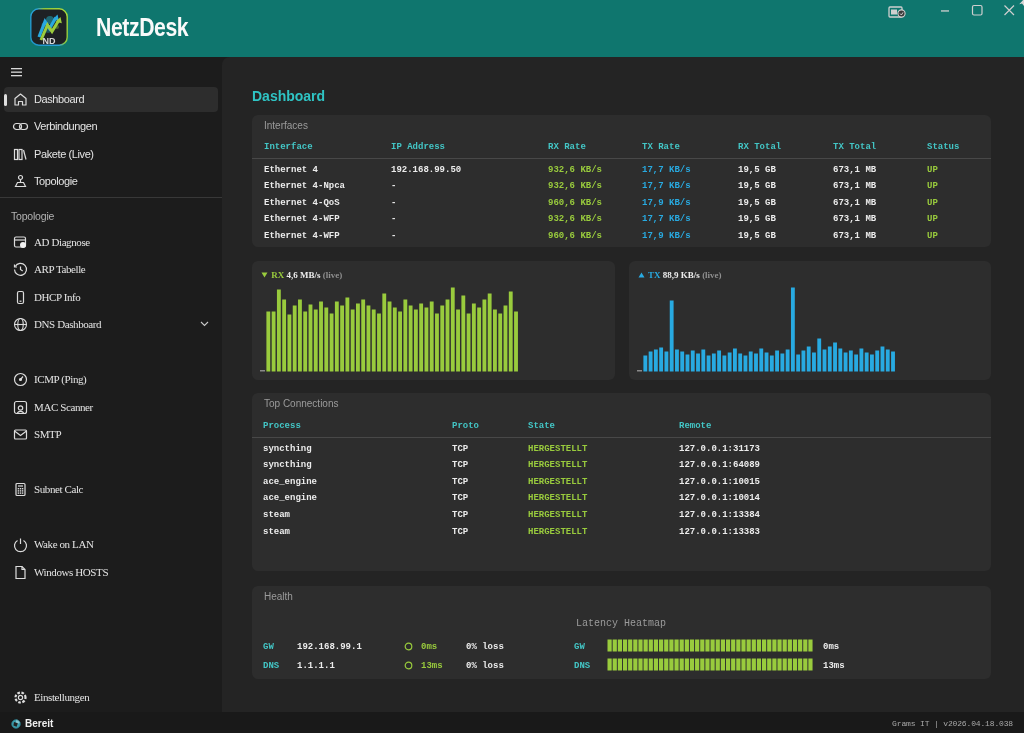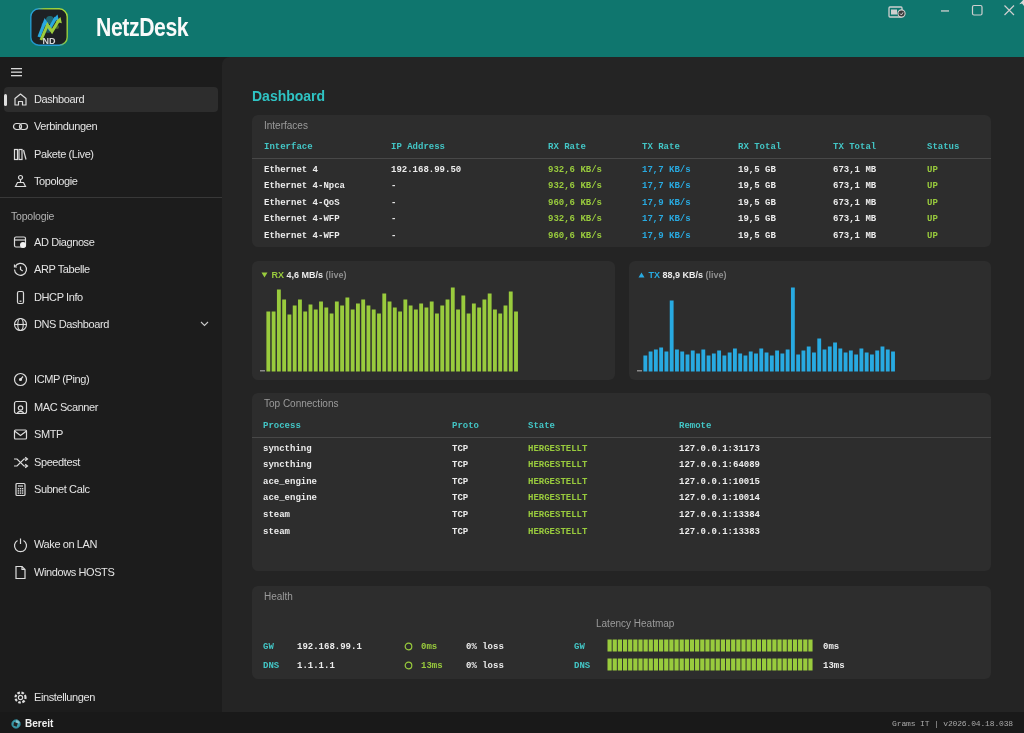--- a/index.html
+++ b/index.html
@@ -17,42 +17,42 @@
   #sidebar { position:absolute; left:0; top:57px; width:222px; height:655px; background:#1c1c1c; }
   #burger { position:absolute; left:11px; top:10px; }
   .navitem { position:absolute; left:4px; width:214px; height:25px; border-radius:4px;
     color:#e4e4e4; font-size:11px; letter-spacing:-0.4px; }
   .navitem.sel { background:#2d2d2d; }
   .navitem .bar { position:absolute; left:0px; top:6.5px; width:2.5px; height:12px; border-radius:2px; background:#dedede; }
   .navitem svg, .toolitem svg { position:absolute; left:8px; top:4px; }
   .navitem span { position:absolute; left:30px; top:6px; }
   .sep { position:absolute; left:0; width:222px; height:1px; background:#383838; }
   #wlabel { position:absolute; left:11px; top:152.5px; font-size:10.5px; letter-spacing:-0.2px; color:#b2b2b2; }
-  .toolitem { position:absolute; left:4px; width:214px; height:25px; color:#e4e4e4; font-size:11px; letter-spacing:-0.4px; }
+  .toolitem { position:absolute; left:4px; width:214px; height:25px; color:#e4e4e4; font-size:11px; letter-spacing:-0.4px;font-family:Liberation Serif, serif; }
   .toolitem span { position:absolute; left:30px; top:6px; }
   
   #statusbar { position:absolute; left:0; top:712px; width:1024px; height:21px; background:#191919; }
   #bereit { position:absolute; left:25px; top:6px; font-size:10px; font-weight:bold; color:#f0f0f0; }
   #version { position:absolute; right:11px; top:7px; font-size:8px; letter-spacing:-0.15px; color:#a8a8a8; }
   
   #main { position:absolute; left:222px; top:57px; width:802px; height:655px;
     background:#242424; border-radius:8px 0 0 0; }
   #pagetitle { position:absolute; left:30px; top:31px; font-size:14px; font-weight:bold; color:#2fc4c4; }
   .panel { position:absolute; left:30px; width:739px; background:#2d2d2d; border-radius:6px; }
   .plabel { position:absolute; left:12px; top:5px; font-size:10px; color:#9b9b9b; }
   .hdr { position:absolute; font-size:9px; font-weight:bold; color:#43c6c6; }
   .cell { position:absolute; font-size:9px; font-weight:bold; }
   .white { color:#ececec; }
   .green { color:#99cb3d; }
   .blue  { color:#28aae1; }
   .gray  { color:#8f8f8f; }
   .hline { position:absolute; left:0; width:739px; height:1px; background:#484848; }
   .chartpanel { position:absolute; top:204px; width:363px; height:119px; background:#2d2d2d; border-radius:6px; }
   .chead { position:absolute; left:9px; top:9px; font-size:9px; font-weight:bold; color:#ececec;
-    font-family:Liberation Sans, sans-serif; }
+    font-family:Liberation Serif, serif; }
 </style>
 </head>
 <body>
 
 <div id="main">
   <div id="pagetitle">Dashboard</div>
 
   <div class="panel mono" id="p1" style="top:58px; height:132px;">
     <div class="plabel" style="font-family:'Liberation Sans',sans-serif;">Interfaces</div>
     <div class="hdr" style="left:12px; top:27px;">Interface</div>
@@ -245,21 +245,21 @@
     <div class="cell green" style="left:276px; top:117px;">HERGESTELLT</div>
     <div class="cell white" style="left:427px; top:117px;">127.0.0.1:13384</div>
     <div class="cell white" style="left:11px; top:134px;">steam</div>
     <div class="cell white" style="left:200px; top:134px;">TCP</div>
     <div class="cell green" style="left:276px; top:134px;">HERGESTELLT</div>
     <div class="cell white" style="left:427px; top:134px;">127.0.0.1:13383</div>
   </div>
 
   <div class="panel mono" id="p4" style="top:529px; height:93px;">
     <div class="plabel" style="font-family:'Liberation Sans',sans-serif;">Health</div>
-    <div class="plabel" style="left:324px; top:32px; font-family:Liberation Sans, sans-serif;margin-left:20px;">Latency Heatmap</div>
+    <div class="plabel" style="left:324px; top:32px; font-family:Liberation Mono, monospace;">Latency Heatmap</div>
     <div class="cell" style="left:11px; top:56px; color:#43c6c6;">GW</div>
     <div class="cell white" style="left:45px; top:56px;">192.168.99.1</div>
     <svg width="10" height="10" style="position:absolute; left:152px; top:56px;">
         <circle cx="4.5" cy="4.5" r="3.3" fill="none" stroke="#99cb3d" stroke-width="1.2"></circle>
       </svg>
     <div class="cell green" style="left:169px; top:56px;">0ms</div>
     <div class="cell white" style="left:214px; top:56px;">0% loss</div>
     <div class="cell" style="left:11px; top:75px; color:#43c6c6;">DNS</div>
     <div class="cell white" style="left:45px; top:75px;">1.1.1.1</div>
     <svg width="10" height="10" style="position:absolute; left:152px; top:75px;">
@@ -516,31 +516,20 @@
   <div class="toolitem" style="top:338px;">
     <svg width="17" height="17" viewBox="0 0 17 17">
         <g fill="none" stroke="#dcdcdc" stroke-width="1.2">
           <rect x="2.5" y="2.5" width="12" height="12" rx="2"></rect>
           <circle cx="8.5" cy="9" r="2.2"></circle>
           <path d="M5 14.5 a4 4 0 0 1 7 0"></path>
         </g>
       </svg>
     <span>MAC Scanner</span>
   </div>
-  <div class="toolitem" style="top:393px;">
-    <svg width="17" height="17" viewBox="0 0 17 17">
-        <g fill="none" stroke="#dcdcdc" stroke-width="1.2">
-          <path d="M2 5 H5 L12 12 H15"></path>
-          <path d="M2 12 H5 L12 5 H15"></path>
-          <path d="M13.2 3.2 L15.5 5 L13.2 6.8"></path>
-          <path d="M13.2 10.2 L15.5 12 L13.2 13.8"></path>
-        </g>
-      </svg>
-    <span>Speedtest</span>
-  </div>
   <div class="toolitem" style="top:420px;">
     <svg width="17" height="17" viewBox="0 0 17 17">
         <g fill="none" stroke="#dcdcdc" stroke-width="1.2">
           <rect x="4" y="2.5" width="9" height="12" rx="1"></rect>
           <path d="M6 5 H11"></path>
         </g>
         <g fill="#dcdcdc">
           <rect x="5.7" y="7" width="1.4" height="1.4"></rect>
           <rect x="7.8" y="7" width="1.4" height="1.4"></rect>
           <rect x="9.9" y="7" width="1.4" height="1.4"></rect>

